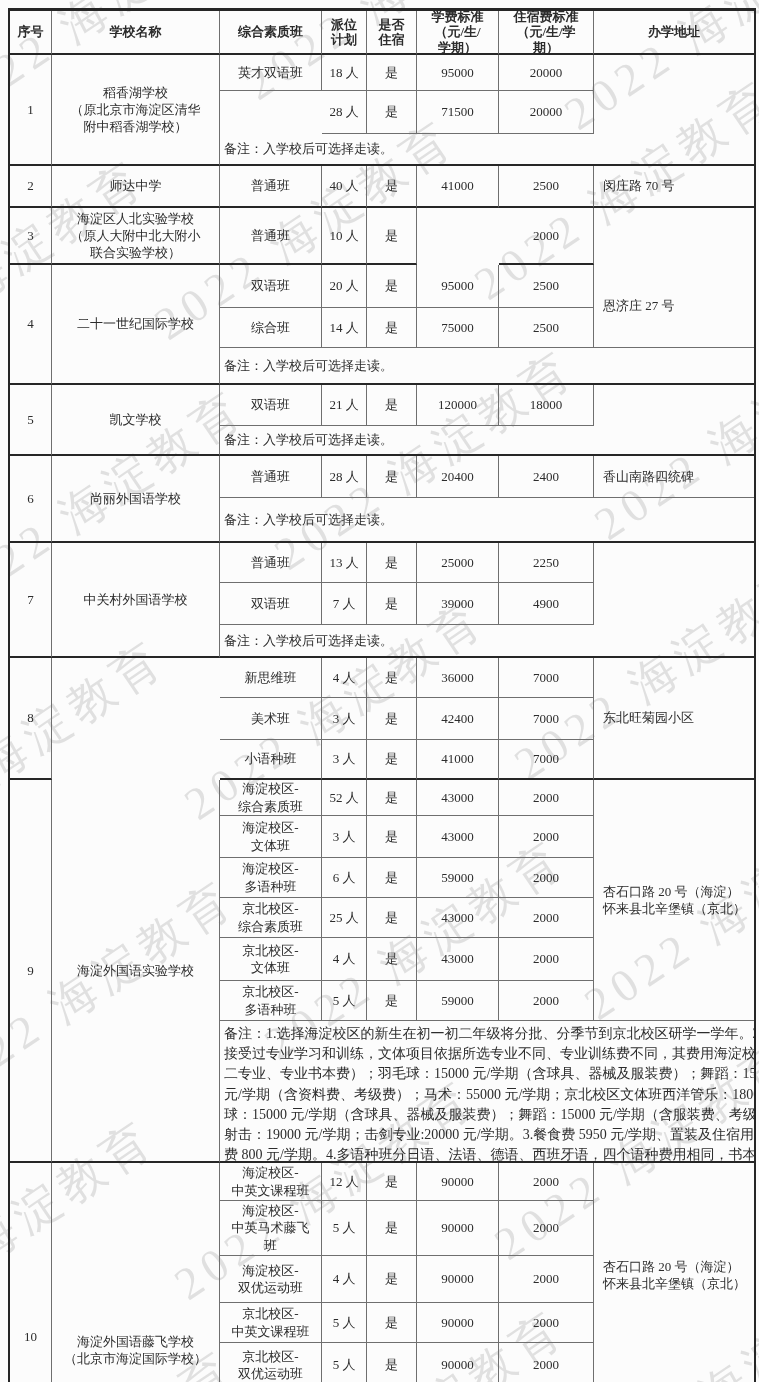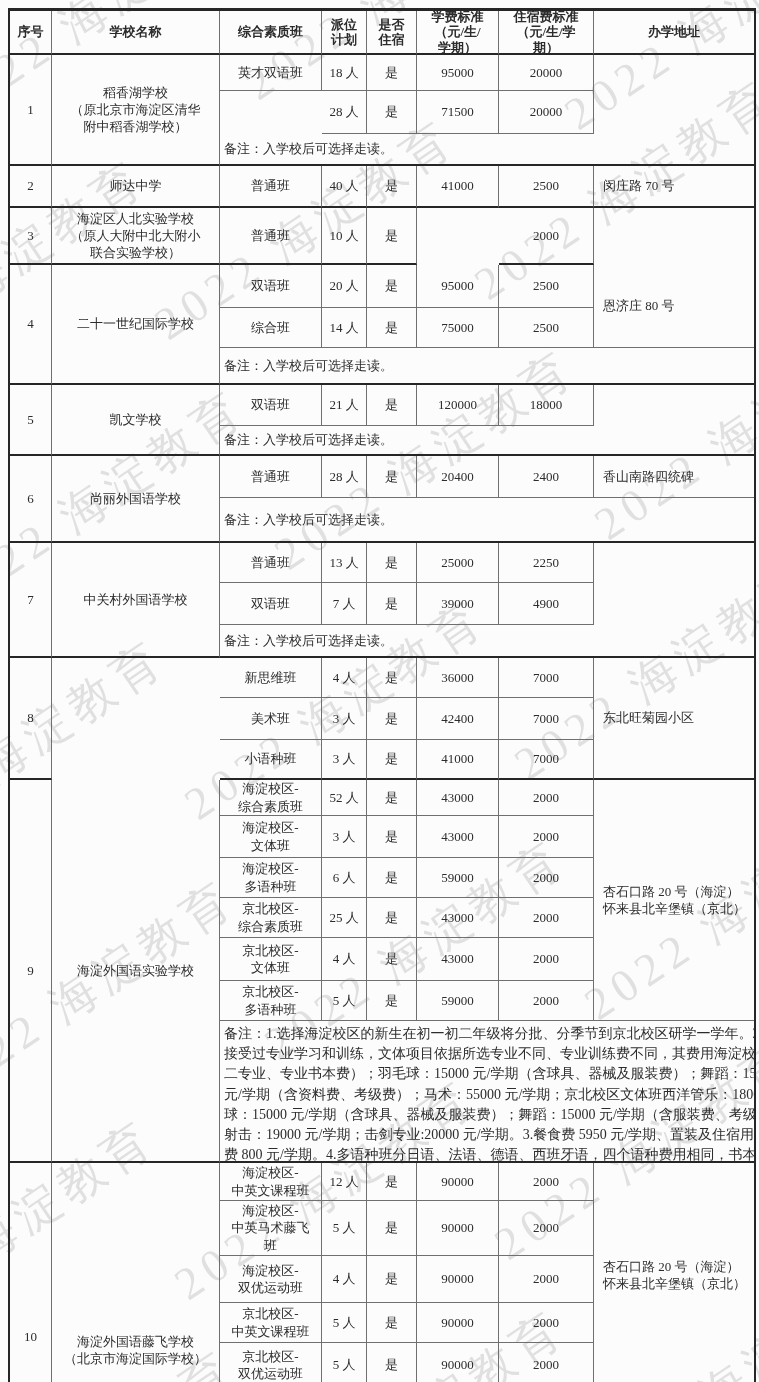--- a/index.html
+++ b/index.html
@@ -109,21 +109,21 @@
     <div class="c hb" style="grid-area:6/5">是</div>
     <div class="c hb" style="grid-area:6/7">2000</div>
 
     <div class="c hb" style="grid-area:7/1/10/2">4</div>
     <div class="c hb" style="grid-area:7/2/10/3">二十一世纪国际学校</div>
     <div class="c" style="grid-area:7/3">双语班</div>
     <div class="c" style="grid-area:7/4">20 人</div>
     <div class="c" style="grid-area:7/5">是</div>
     <div class="c" style="grid-area:7/6">95000</div>
     <div class="c" style="grid-area:7/7">2500</div>
-    <div class="c lc left" style="grid-area:7/8/9/9">恩济庄 80 号</div>
+    <div class="c lc left" style="grid-area:7/8/9/9">恩济庄 27 号</div>
     <div class="c" style="grid-area:8/3">综合班</div>
     <div class="c" style="grid-area:8/4">14 人</div>
     <div class="c" style="grid-area:8/5">是</div>
     <div class="c" style="grid-area:8/6">75000</div>
     <div class="c" style="grid-area:8/7">2500</div>
     <div class="c hb lc note" style="grid-area:9/3/10/9">备注：入学校后可选择走读。</div>
 
     <div class="c hb" style="grid-area:10/1/12/2">5</div>
     <div class="c hb" style="grid-area:10/2/12/3">凯文学校</div>
     <div class="c" style="grid-area:10/3">双语班</div>

